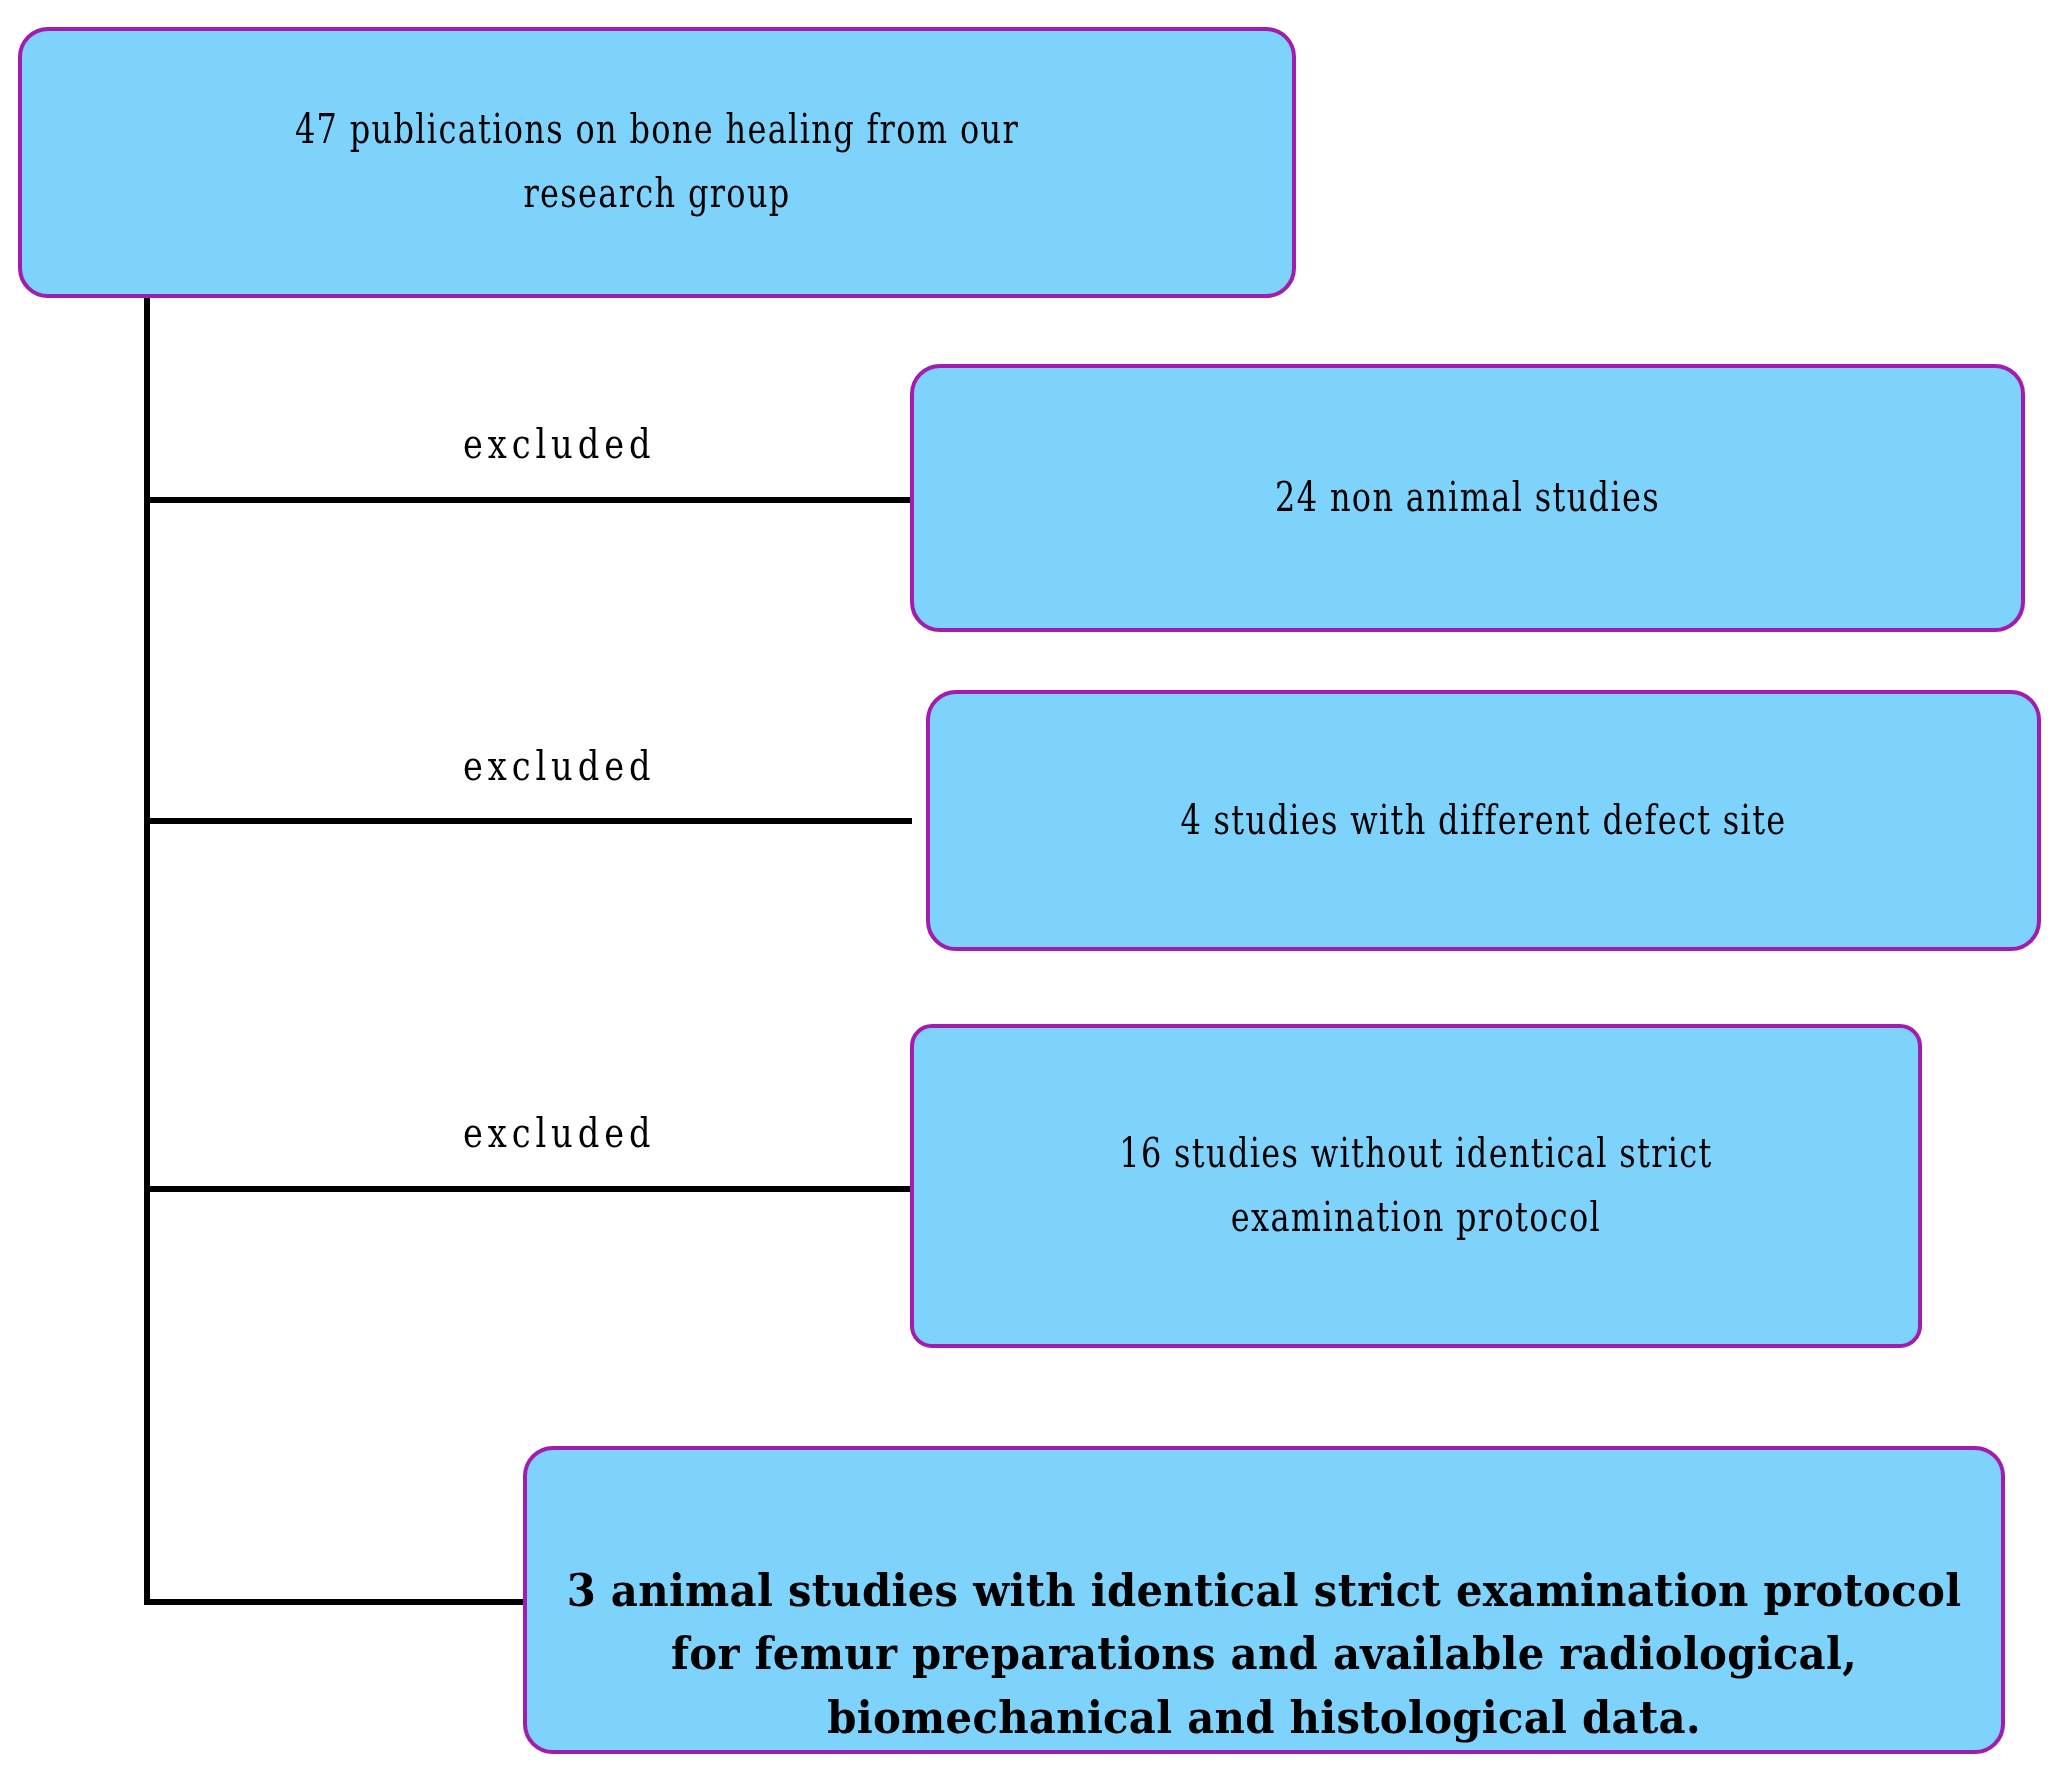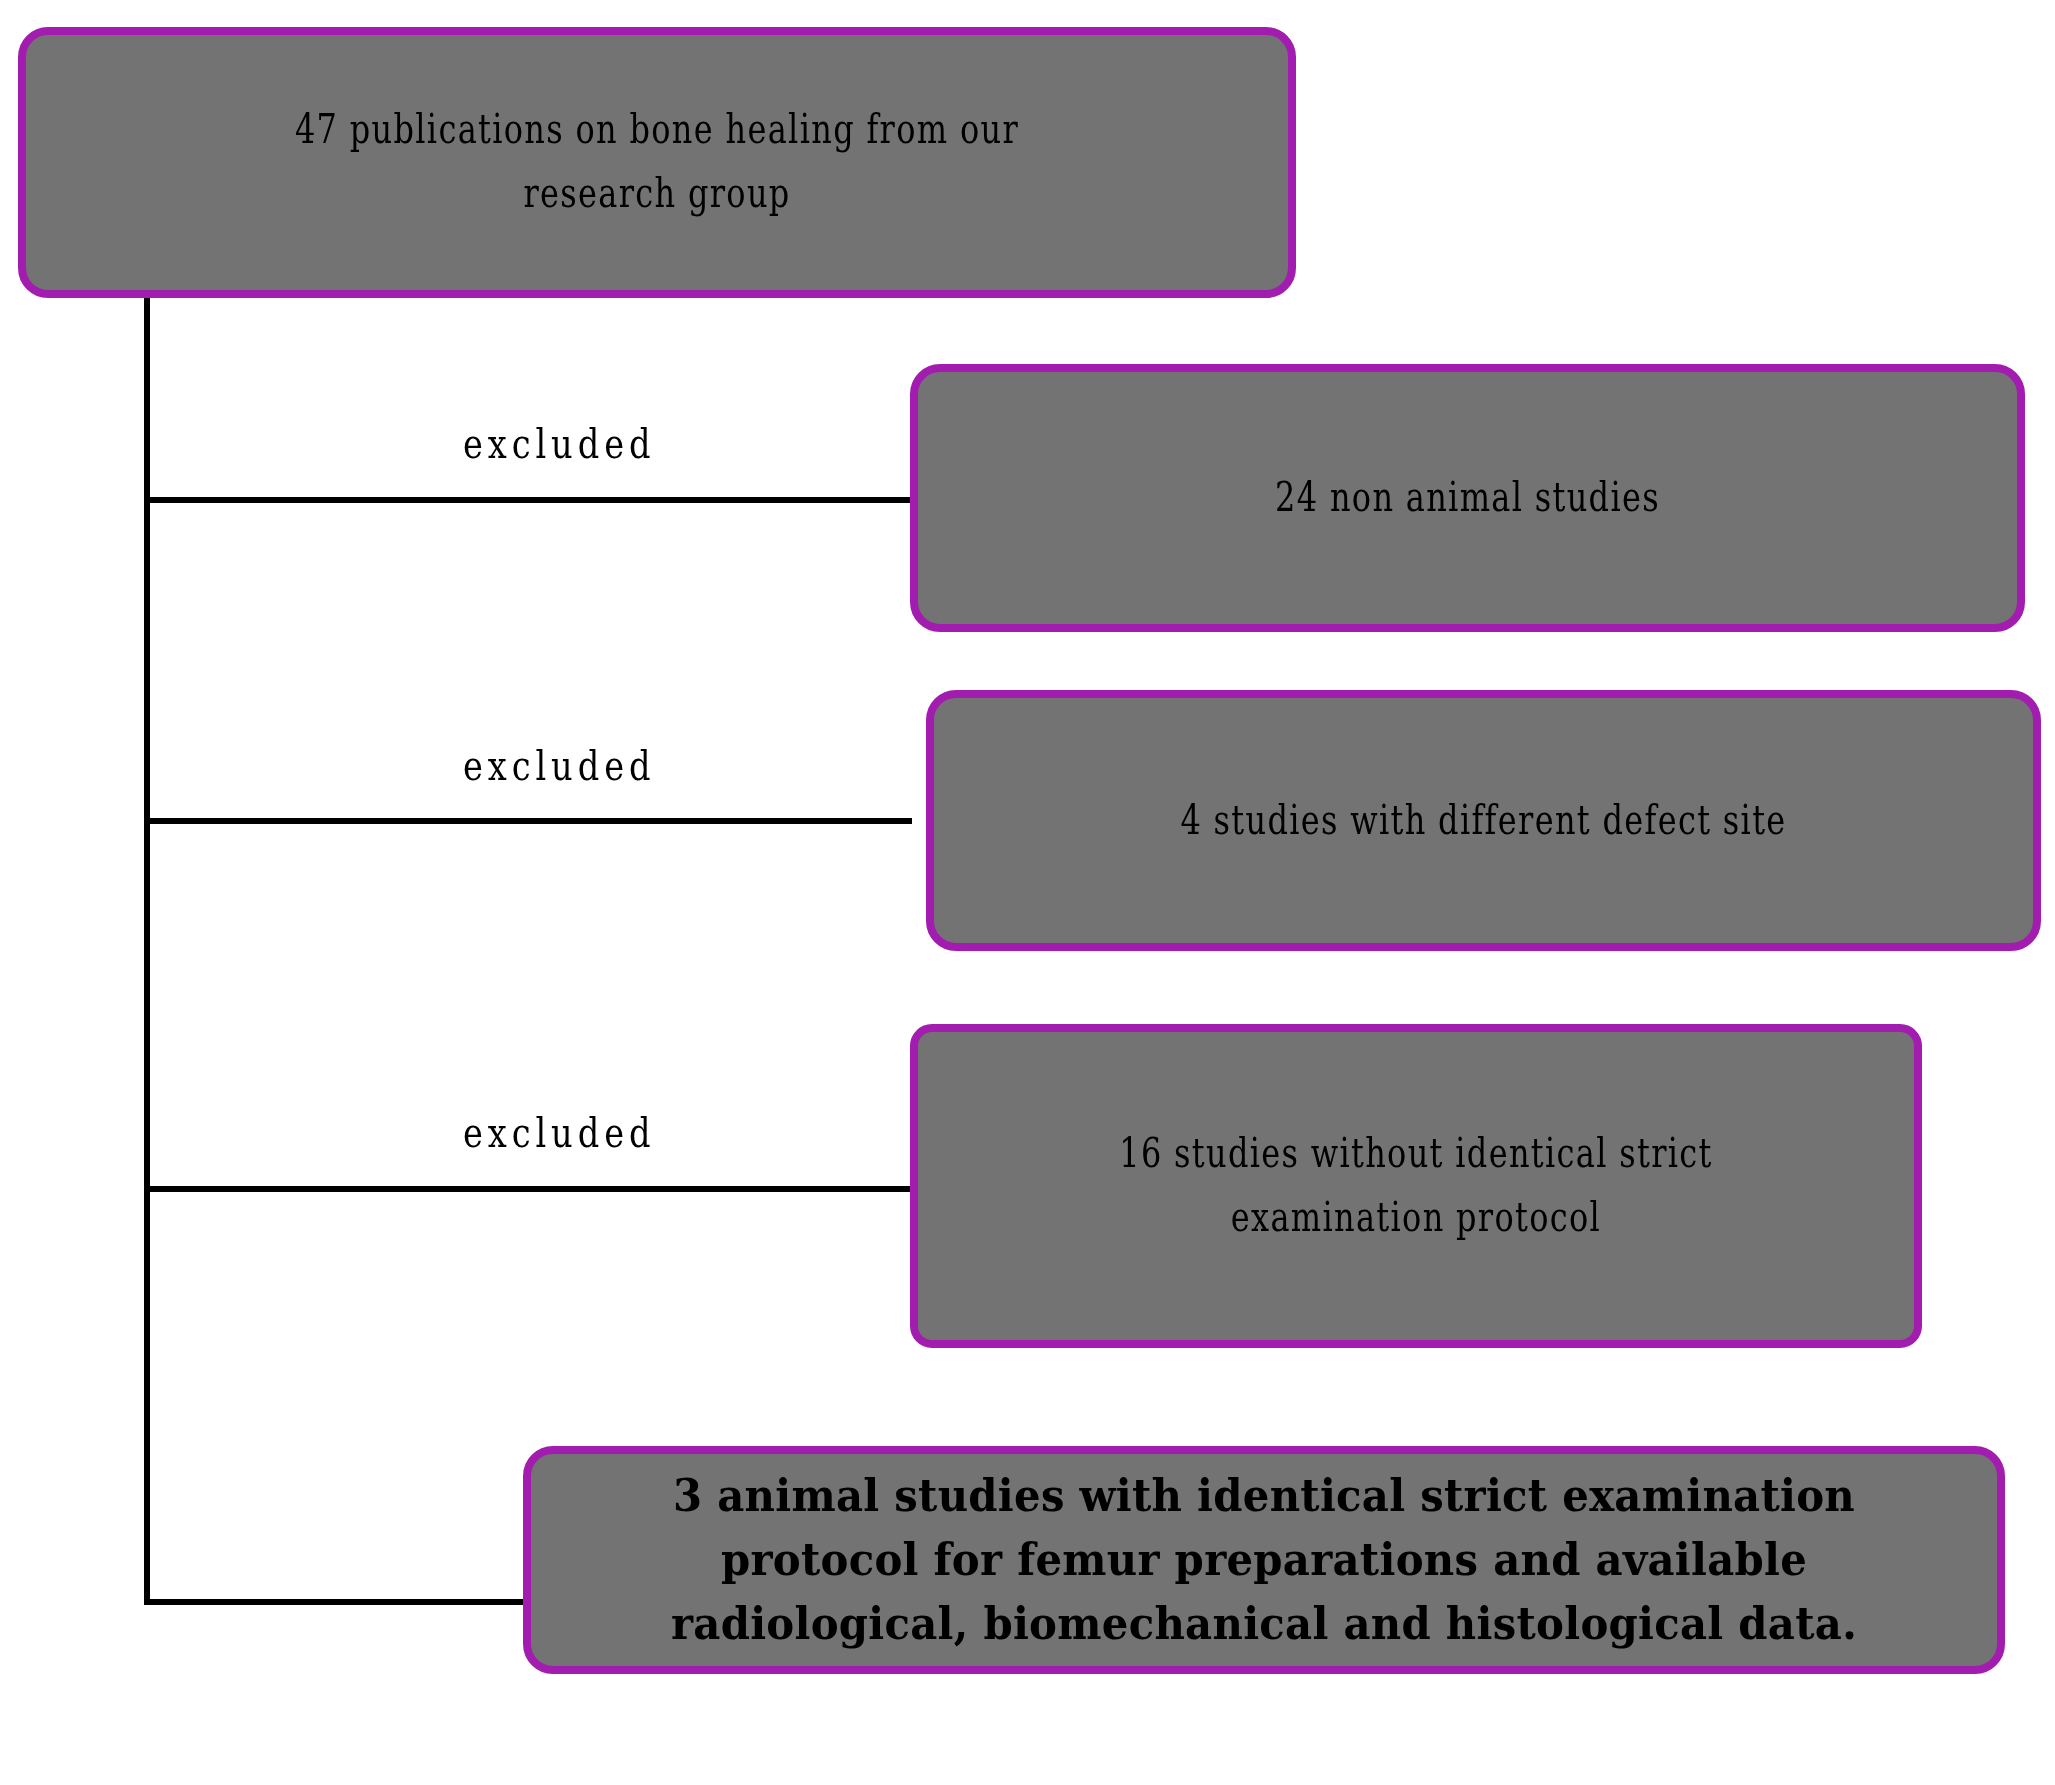--- a/index.html
+++ b/index.html
@@ -13,23 +13,23 @@
     height: 1786px;
     background: #ffffff;
     overflow: hidden;
     font-family: "DejaVu Serif", "Liberation Serif", serif;
   }
 
   
   .node {
     position: absolute;
     box-sizing: border-box;
-    border: 8px solid #a21caf;
+    border: 4px solid #a21caf;
     border-radius: 30px;
-    background: #737373;
+    background: #7dd3fc;
     display: flex;
     align-items: center;
     justify-content: center;
     text-align: center;
   }
   .node-text {
     display: block;
     width: 100%;
     color: #000000;
     font-family: "DejaVu Serif", "Liberation Serif", serif;
@@ -72,21 +72,22 @@
     width: 1012px;
     height: 324px;
     border-radius: 22px;
   }
   #node-excl-3 .node-text { font-size: 41px; }
 
   #node-included {
     left: 523px;
     top: 1446px;
     width: 1482px;
-    height: 228px;
+    height: 308px;
+    align-items: flex-end;
   }
   #node-included .node-text {
     font-size: 44px;
     font-weight: 700;
     letter-spacing: 0.3px;
     line-height: 1.45;
     transform: scaleX(0.95);
   }
 
   

